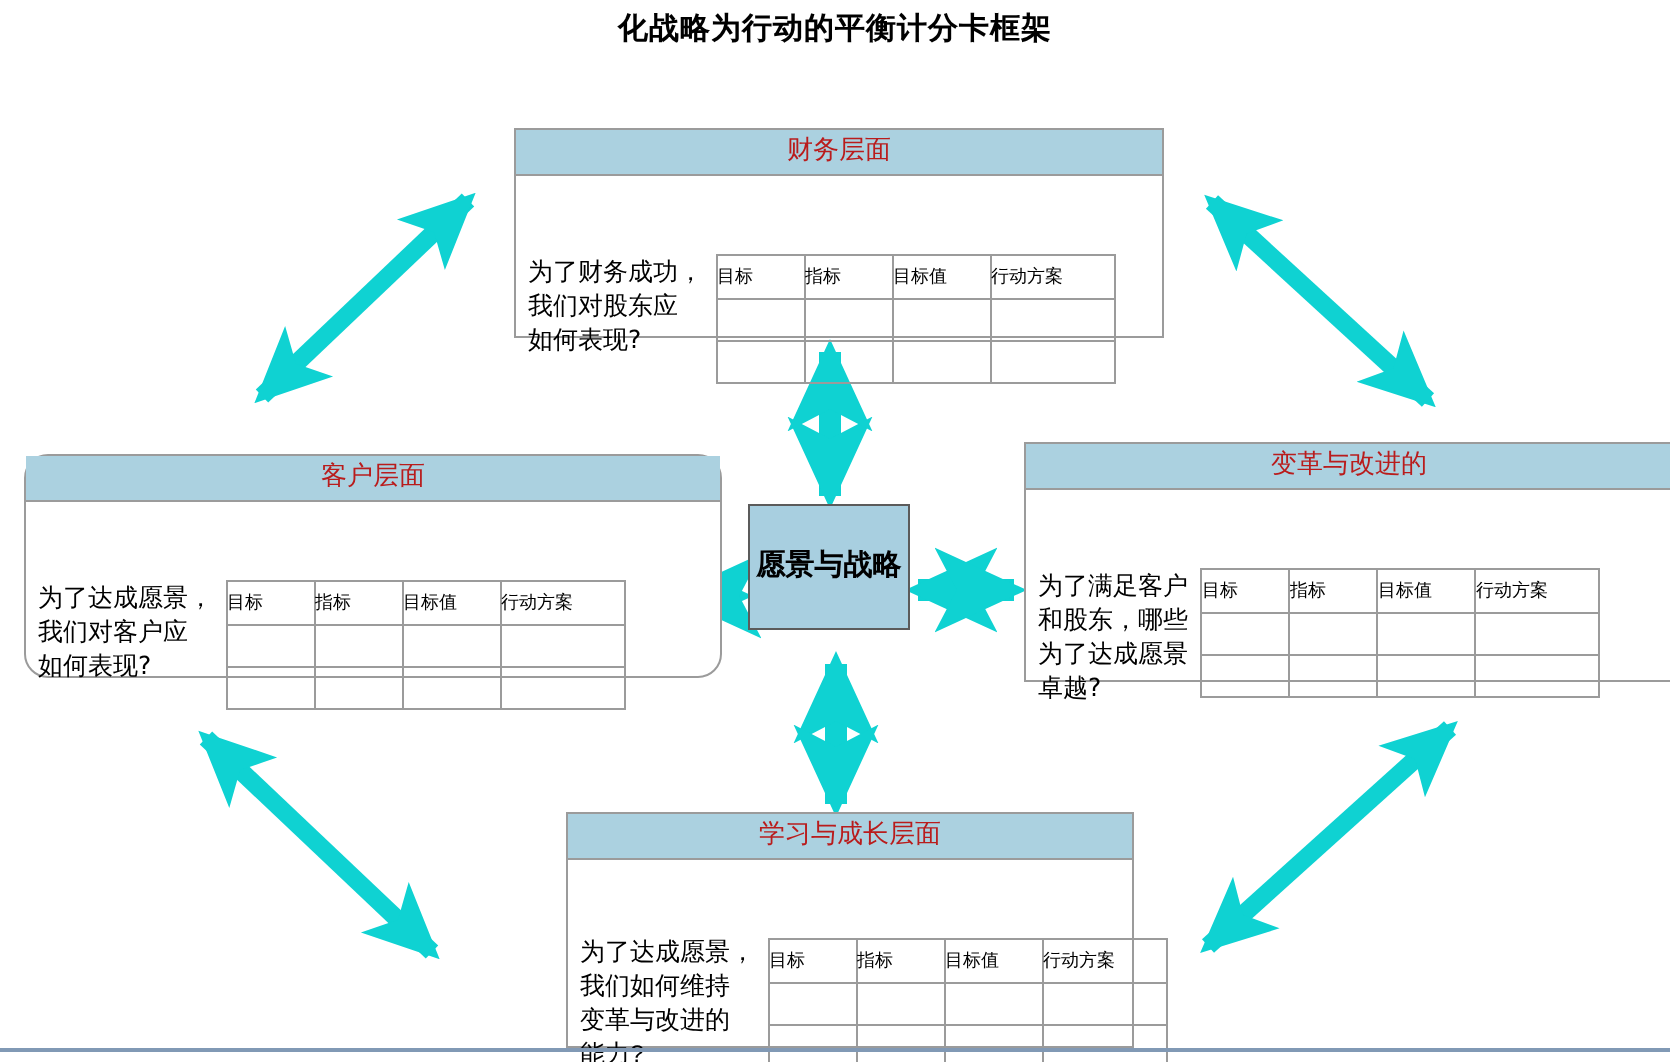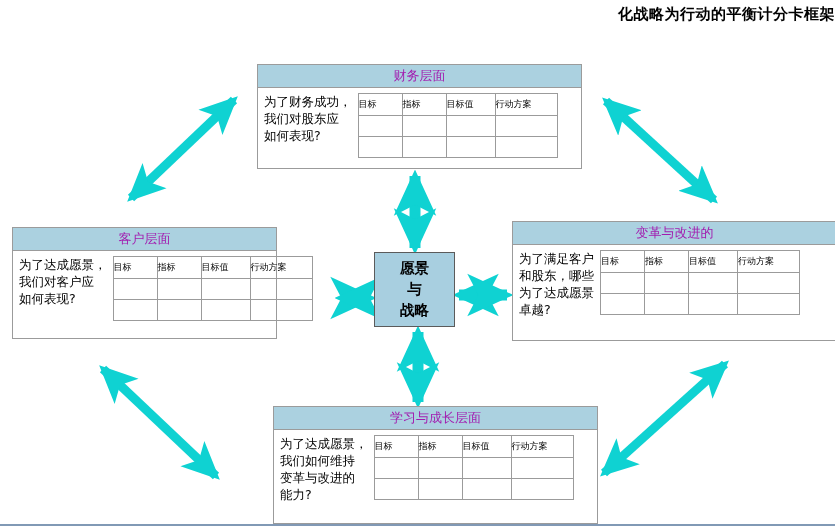--- a/index.html
+++ b/index.html
@@ -17,21 +17,21 @@
     position: relative;
     width: 835px;
     height: 531px;
     background: #ffffff;
   }
   #title {
     position: absolute;
     left: 0;
     top: 5px;
     width: 835px;
-    text-align: right;
+    text-align: center;
     font-size: 15px;
     font-weight: bold;
     color: #000000;
     letter-spacing: 0.5px;
   }
   .arrow-layer {
     position: absolute;
     left: 0;
     top: 0;
     width: 835px;
@@ -43,30 +43,31 @@
     position: absolute;
     background: #ffffff;
     border: 1px solid #9b9b9b;
     box-sizing: border-box;
   }
   .persp-header {
     background: #abd1e0;
     border-bottom: 1px solid #9b9b9b;
     text-align: center;
     font-size: 13px;
-    color: #a21caf;
+    color: #b91c1c;
     line-height: 22px;
     height: 23px;
     box-sizing: border-box;
   }
   .persp-body {
     display: flex;
     align-items: flex-start;
     padding: 5px 6px 6px 6px;
     box-sizing: border-box;
+    margin-top: 34px;
   }
   .persp-question {
     font-size: 12.5px;
     line-height: 17px;
     color: #000000;
     padding-right: 6px;
     white-space: pre-line;
     flex: 0 0 auto;
   }
   table.kpi {
@@ -88,41 +89,41 @@
   .col-a { width: 44px; }
   .col-b { width: 44px; }
   .col-c { width: 49px; }
   .col-d { width: 62px; }
 
   
   #box-financial {
     left: 257px; top: 64px; width: 325px; height: 105px;
   }
   #box-customer {
-    left: 12px; top: 227px; width: 265px; height: 112px;
+    left: 12px; top: 227px; width: 349px; height: 112px; border-radius: 12px;
   }
   #box-process {
     left: 512px; top: 221px; width: 325px; height: 120px;
   }
   #box-learning {
-    left: 273px; top: 406px; width: 325px; height: 118px;
+    left: 283px; top: 406px; width: 284px; height: 118px; font-family: Liberation Mono, monospace;
   }
 
   
   #box-vision {
     position: absolute;
     left: 374px;
     top: 252px;
     width: 81px;
-    height: 75px;
+    height: 63px;
     background: #a8cfe0;
     border: 1px solid #5b5b5b;
     box-sizing: border-box;
     display: flex;
-    flex-direction: column;
+    flex-direction: row;
     align-items: center;
     justify-content: center;
     font-size: 14.5px;
     font-weight: bold;
     color: #000000;
     line-height: 21px;
   }
   #box-vision span { display: block; }
 
   

